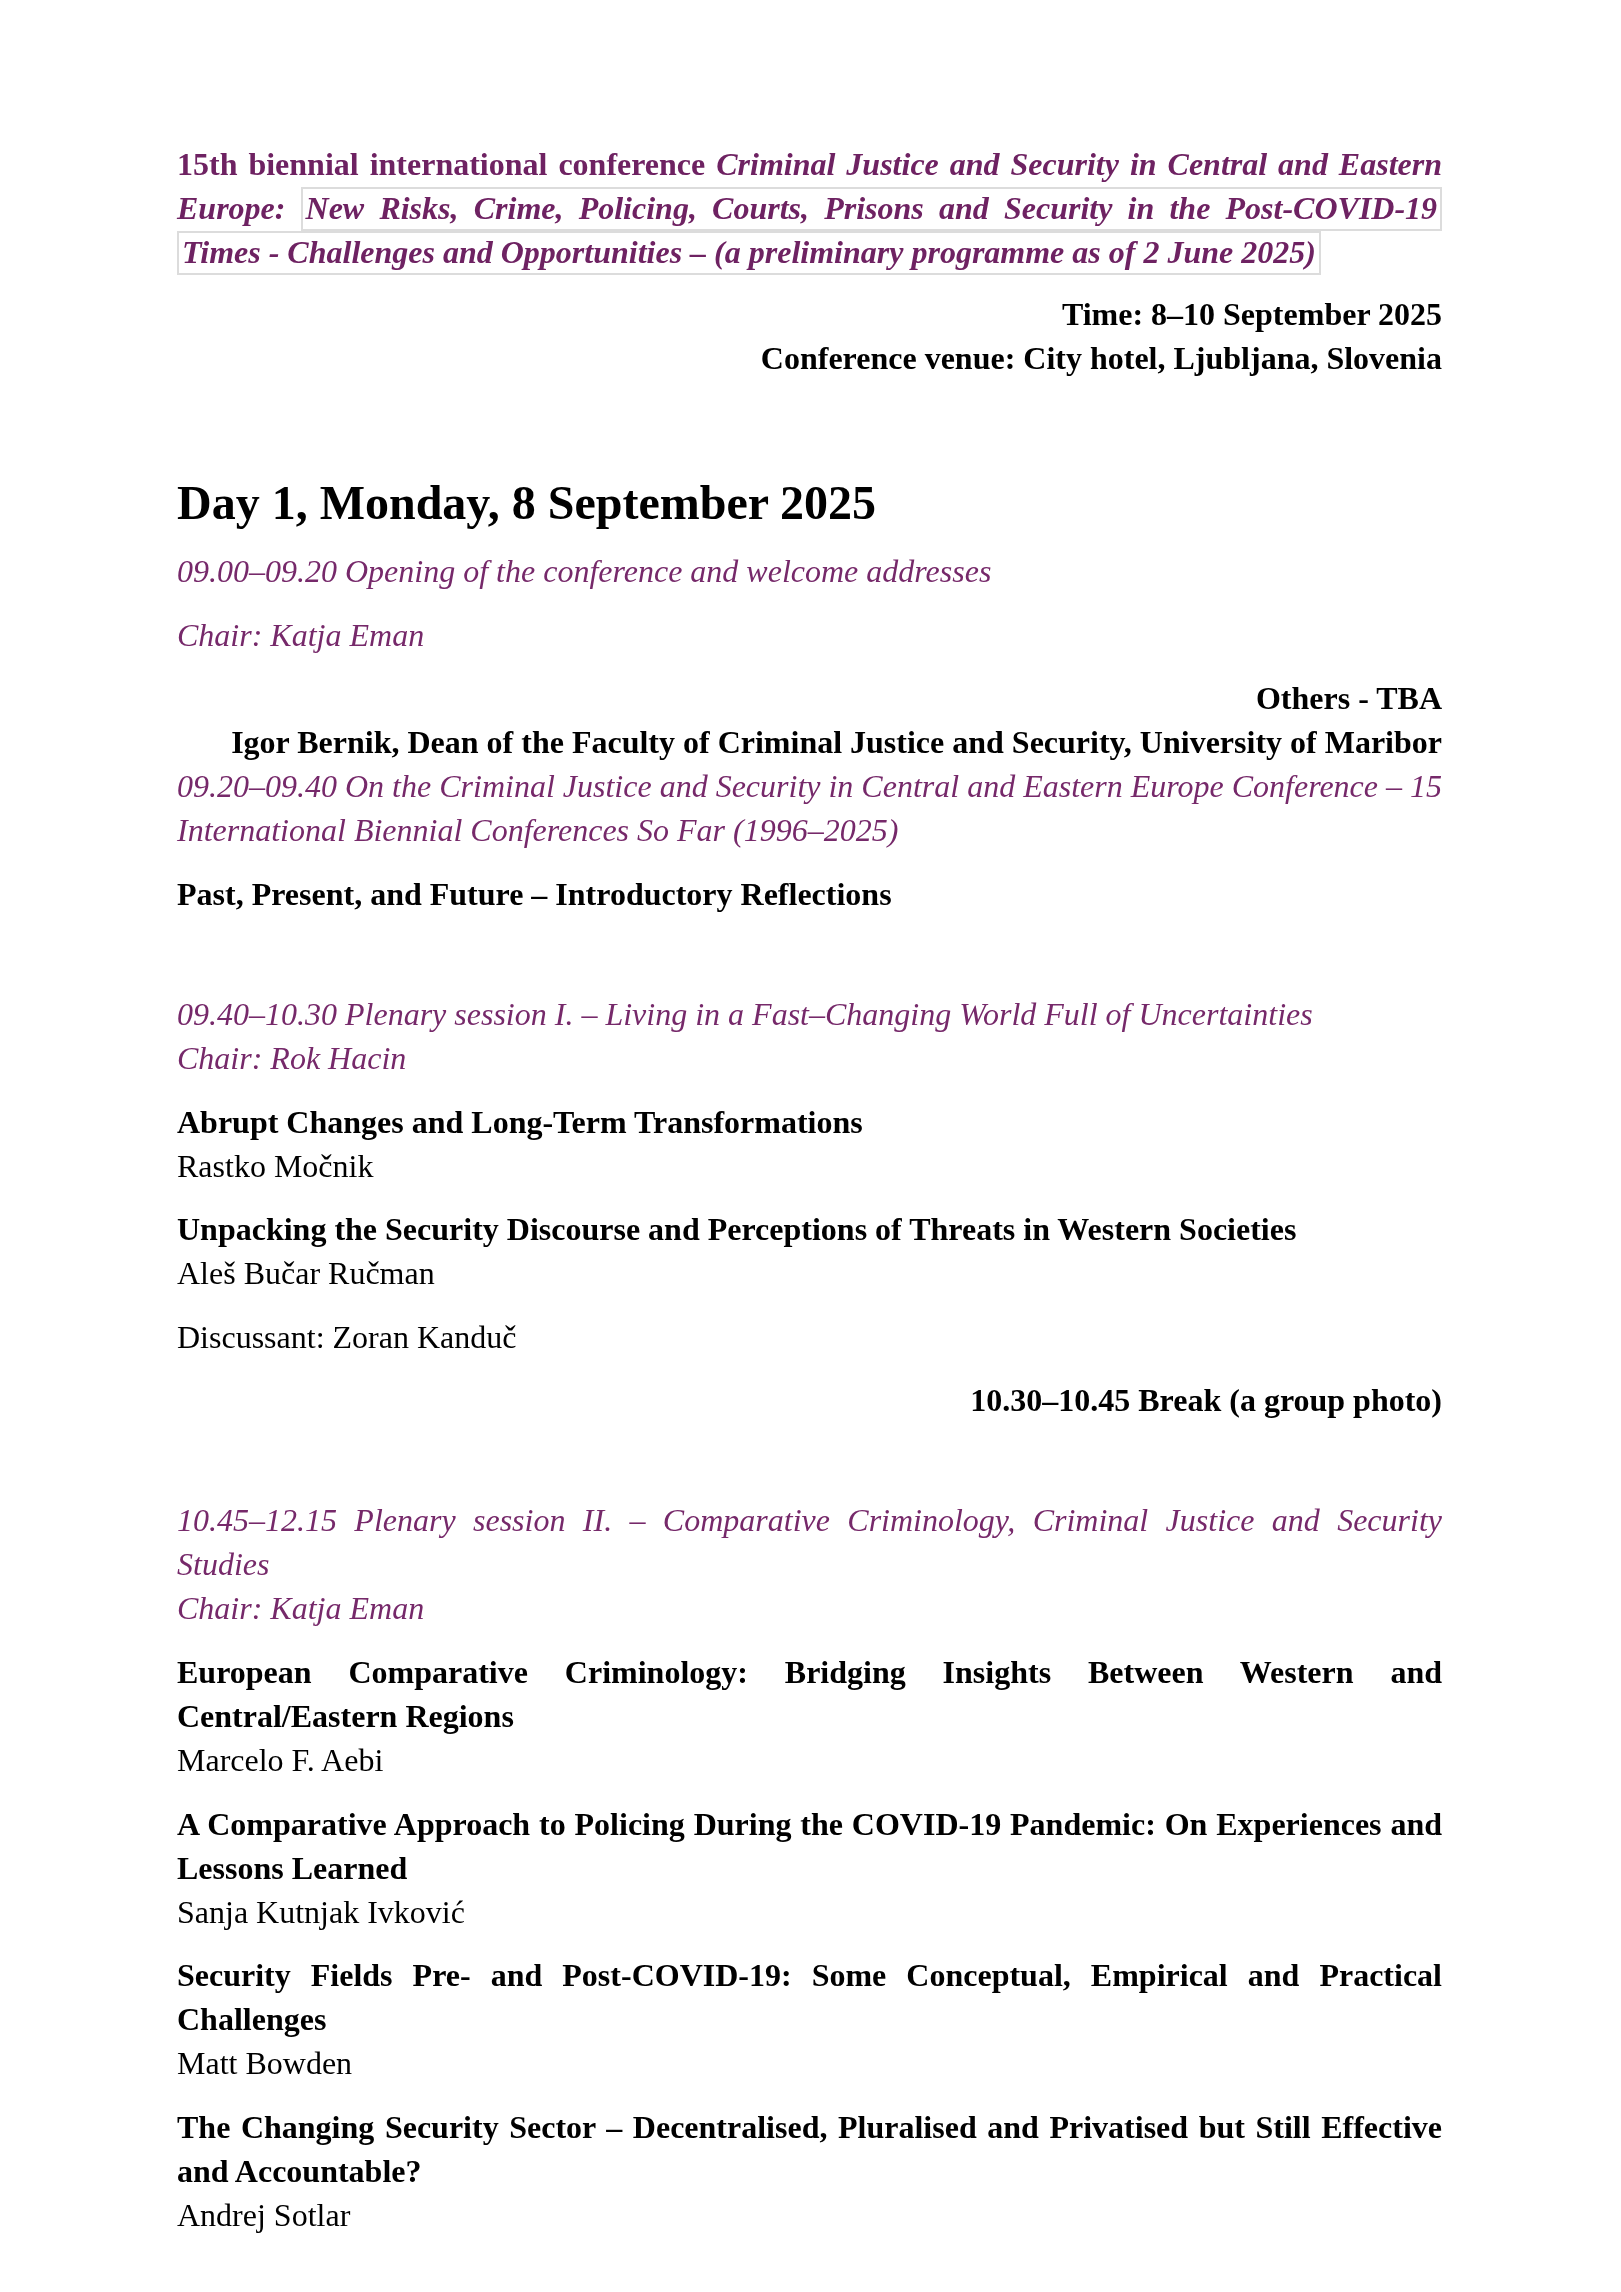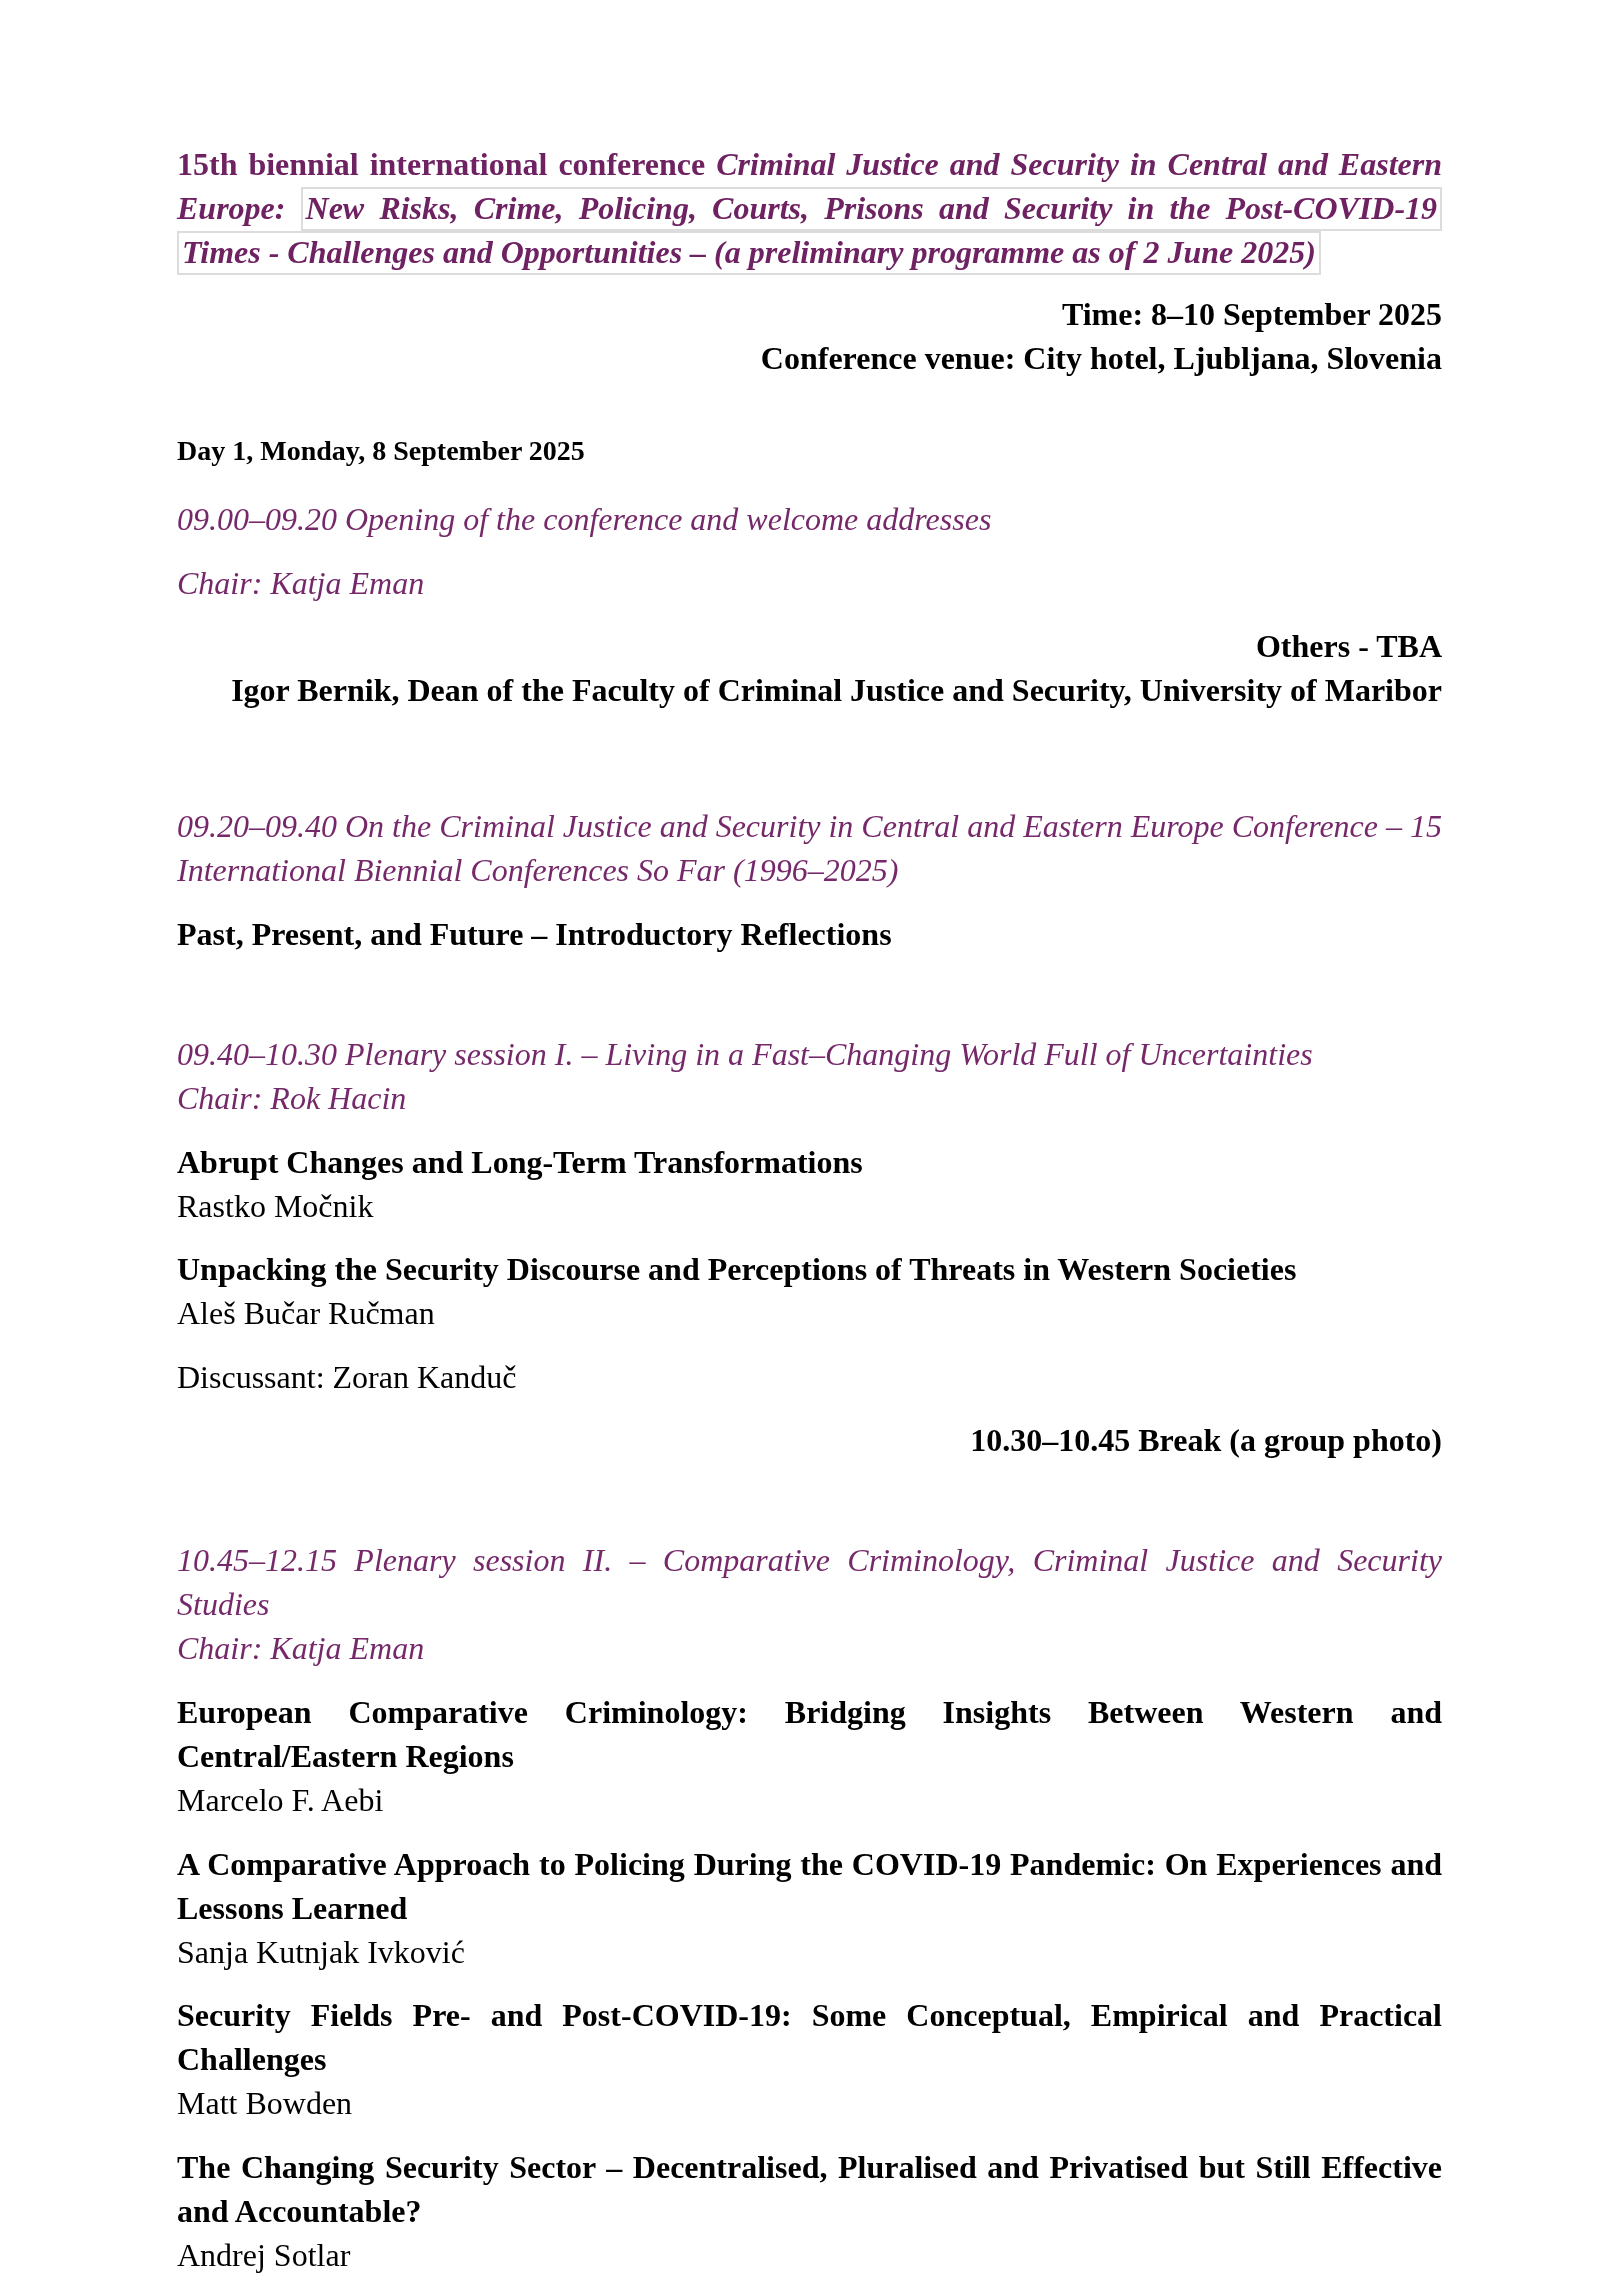--- a/index.html
+++ b/index.html
@@ -38,43 +38,43 @@
     border: 2px solid var(--link_box_border, #dcdcdc);
     padding: 1px 2.9px 2.9px 2.9px;
     -webkit-box-decoration-break: clone;
     box-decoration-break: clone;
   }
 
   .info { margin-top: 17.6px; }
   .b { font-weight: bold; text-align: right; }
 
   h1.day {
-    margin-top: 44px;
-    font-size: 28px;
+    margin-top: 96px;
+    font-size: 48px;
     line-height: 54px;
     font-weight: bold;
     color: var(--body_text, #000000);
   }
 
   .shead {
     color: var(--session_purple, #76296a);
     font-style: italic;
     text-align: justify;
   }
   .chair {
     color: var(--session_purple, #76296a);
     font-style: italic;
   }
 
   .talk .tt { font-weight: bold; text-align: justify; }
   .talk .ta { font-weight: normal; }
 
   .g1 { margin-top: 19.6px; }
   .g2 { margin-top: 76px; }
-  .g3 { margin-top: 92px; }
+  .g3 { }
 </style>
 </head>
 <body>
 
 <div class="page">
 
   <p class="title"><b class="tp">15th biennial international conference </b><i class="tn">Criminal Justice and Security in Central and Eastern Europe: </i><i class="tl">New Risks, Crime, Policing, Courts, Prisons and Security in the Post-COVID-19 Times - Challenges and Opportunities – (a preliminary programme as of 2 June 2025)</i></p>
 
   <div class="info">
     <div class="b">Time: 8–10 September 2025</div>

